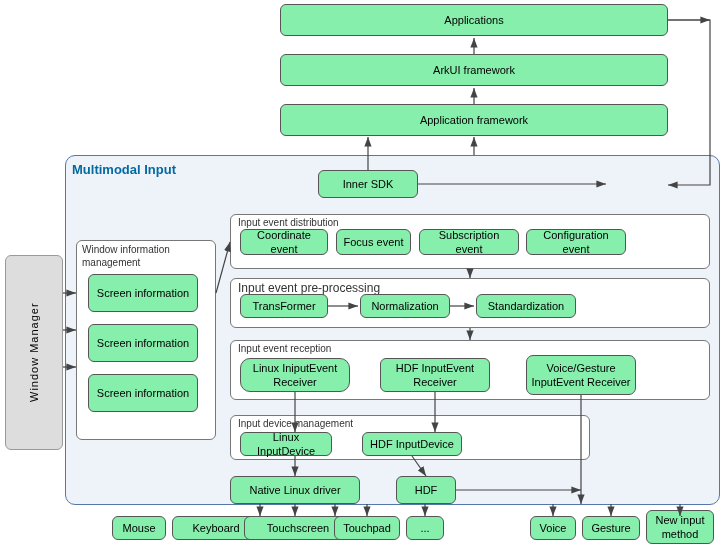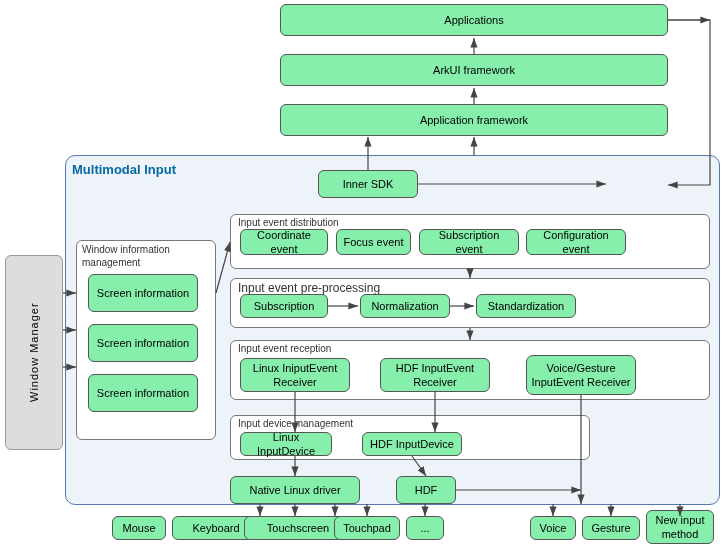--- a/index.html
+++ b/index.html
@@ -115,21 +115,21 @@
       border-radius: 6px;
       background: #fff;
     }
     .event-recv-label {
       position: absolute;
       top: 343px; left: 238px;
       font-size: 10px;
       color: #333;
     }
 
-    .linux-recv-box { top: 358px; left: 240px; width: 110px; height: 34px; }
+    .linux-recv-box { top: 358px; left: 240px; width: 110px; height: 34px; border-radius: 10px; }
     .hdf-recv-box { top: 358px; left: 380px; width: 110px; height: 34px; }
     .voice-recv-box { top: 355px; left: 526px; width: 110px; height: 40px; border-radius: 7px; }
 
     
     .device-mgmt-container {
       position: absolute;
       top: 415px; left: 230px; width: 360px; height: 45px;
       border: 1px solid #777;
       border-radius: 6px;
       background: #fff;
@@ -246,21 +246,21 @@
   <div class="box sub-box">
     <span>Subscription event</span>
   </div>
   <div class="box config-box">
     <span>Configuration event</span>
   </div>
 
   <div class="event-pre-container"></div>
   <div class="event-pre-label">Input event pre-processing</div>
   <div class="box transformer-box">
-    <span>Subscription</span>
+    <span>TransFormer</span>
   </div>
   <div class="box normalization-box">
     <span>Normalization</span>
   </div>
   <div class="box standardization-box">
     <span>Standardization</span>
   </div>
 
   <div class="event-recv-container"></div>
   <div class="event-recv-label">Input event reception</div>

